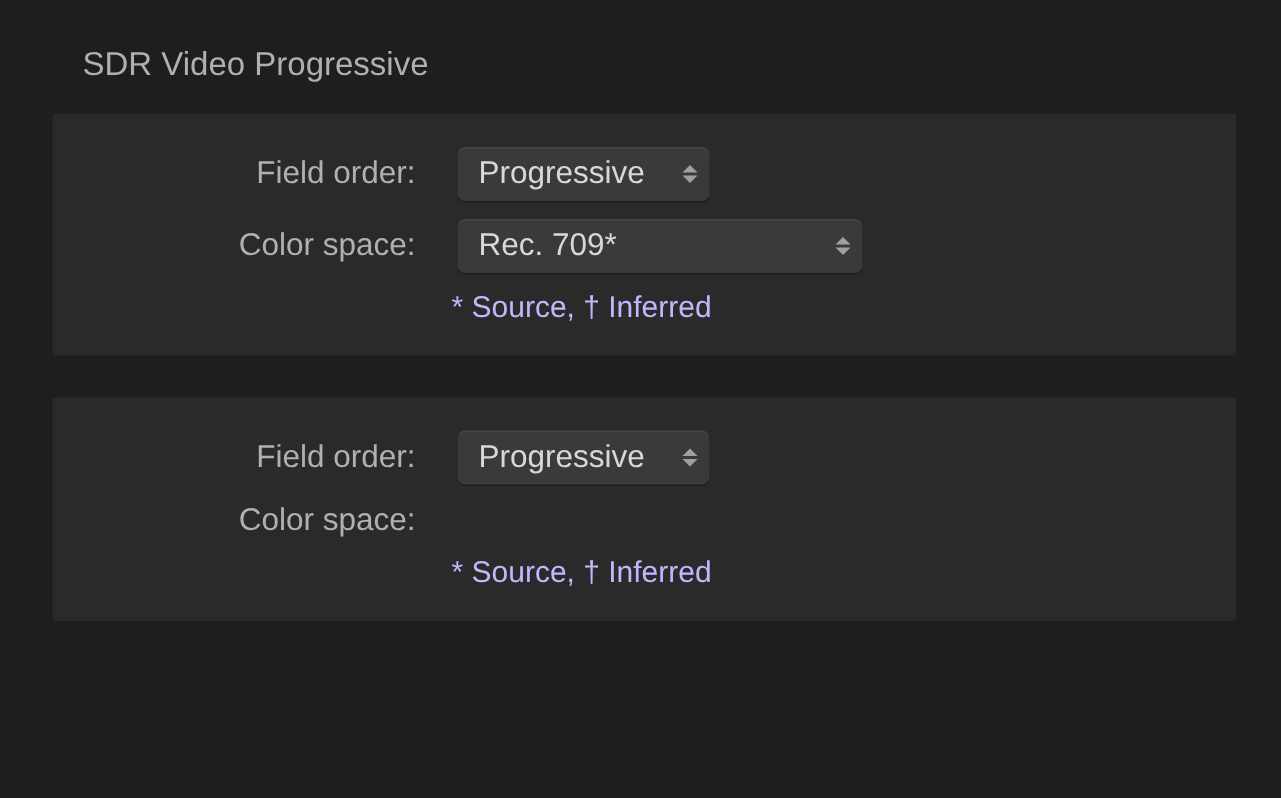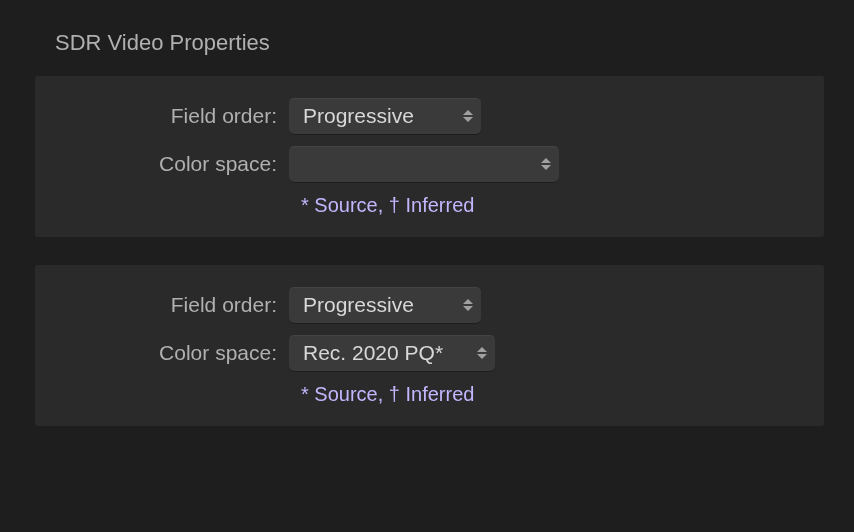--- a/index.html
+++ b/index.html
@@ -30,20 +30,21 @@
     .panel {
       background: #2a2a2a;
       margin: 0 0 28px 35px;
       padding: 22px 24px 20px 24px;
       border-radius: 2px;
     }
     .row {
       display: flex;
       align-items: center;
       margin-bottom: 12px;
+      gap: 16px;
     }
     .label {
       color: #b0b0b0;
       font-size: 21px;
       text-align: right;
       width: 230px;
       padding-right: 12px;
       font-weight: 400;
     }
     .dropdown {
@@ -86,44 +87,45 @@
     }
     .footnote-row {
       display: flex;
       padding-left: 242px;
       margin-top: 8px;
     }
     .footnote {
       color: #c4b5fd;
       font-size: 20px;
     }
-    .dd-narrow { width: 192px; }
+    .dd-narrow { width: 168px; }
     .dd-wide1 { width: 270px; }
     .dd-wide2 { width: 206px; }
   </style>
 </head>
 <body>
 
 <div class="outer">
 
-  <div class="section-title">SDR Video Properties</div>
+  <div class="section-title">SDR Video Progressive</div>
   <div class="panel">
     <div class="row">
       <div class="label">Field order:</div>
       <div class="dropdown dd-narrow">
         <span>Progressive</span>
         <span class="dropdown-arrows">
           <span class="arrow-up"></span>
           <span class="arrow-down"></span>
         </span>
       </div>
     </div>
     <div class="row">
       <div class="label">Color space:</div>
       <div class="dropdown dd-wide1">
+        <span>Rec. 709*</span>
         <span class="dropdown-arrows">
           <span class="arrow-up"></span>
           <span class="arrow-down"></span>
         </span>
       </div>
     </div>
     <div class="footnote-row">
       <div class="footnote">* Source, † Inferred</div>
     </div>
   </div>
@@ -134,26 +136,19 @@
       <div class="dropdown dd-narrow">
         <span>Progressive</span>
         <span class="dropdown-arrows">
           <span class="arrow-up"></span>
           <span class="arrow-down"></span>
         </span>
       </div>
     </div>
     <div class="row">
       <div class="label">Color space:</div>
-      <div class="dropdown dd-wide2">
-        <span>Rec. 2020 PQ*</span>
-        <span class="dropdown-arrows">
-          <span class="arrow-up"></span>
-          <span class="arrow-down"></span>
-        </span>
-      </div>
     </div>
     <div class="footnote-row">
       <div class="footnote">* Source, † Inferred</div>
     </div>
   </div>
 
 </div>
 
 </body></html>

